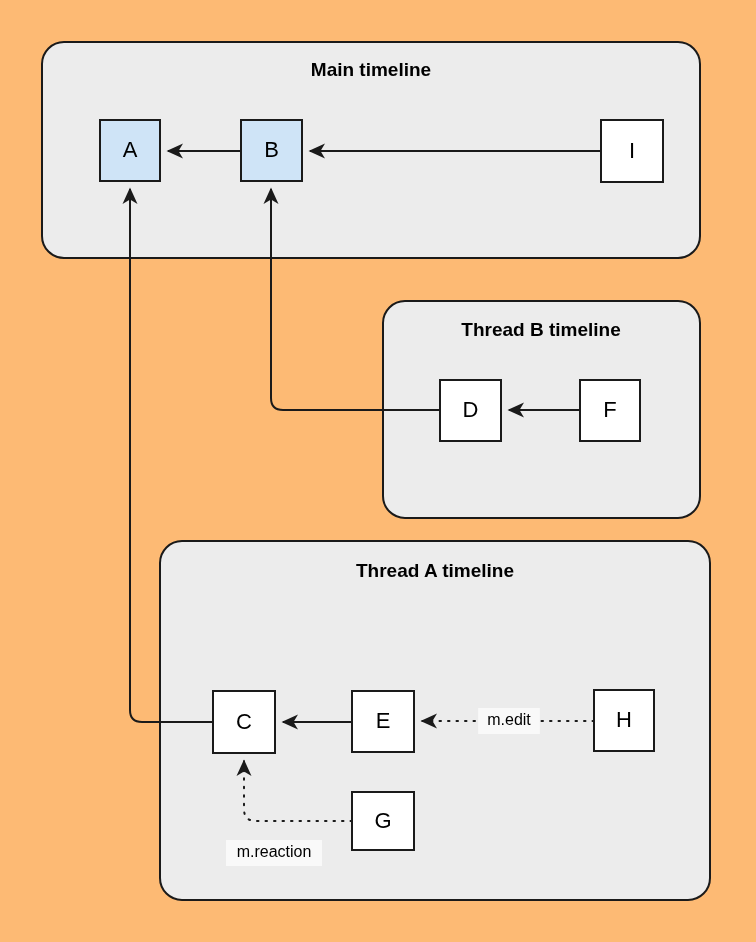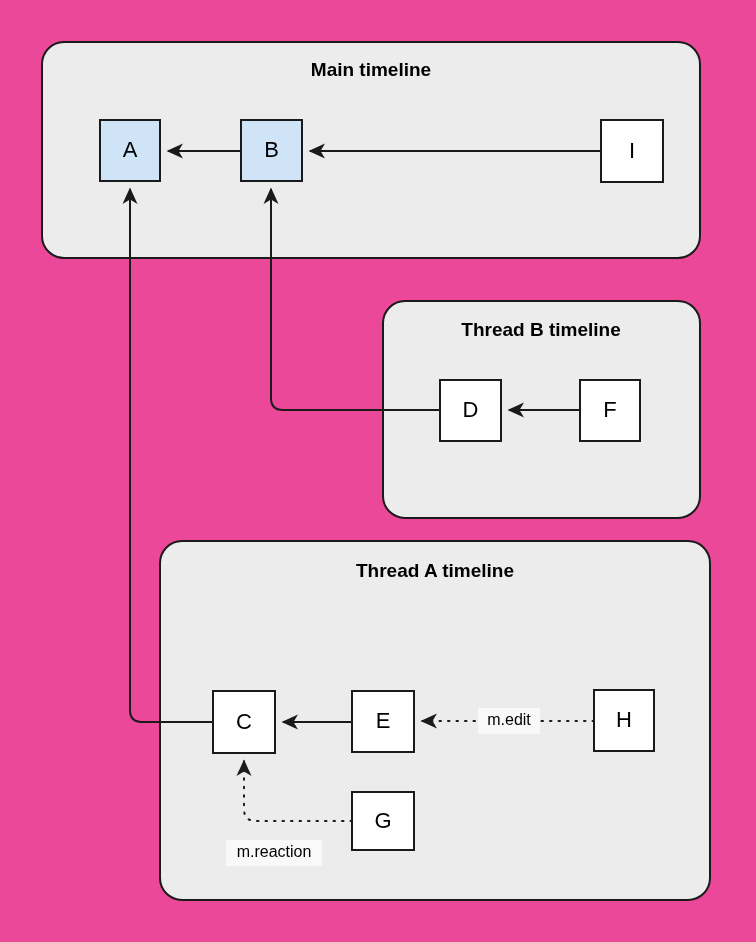--- a/index.html
+++ b/index.html
@@ -7,21 +7,21 @@
     padding: 0;
     background: #ffffff;
   }
   body {
     font-family: "Liberation Sans", sans-serif;
   }
   #canvas {
     position: relative;
     width: 756px;
     height: 942px;
-    background: #ec4899;
+    background: #fdba74;
     overflow: hidden;
   }
   #diagram-svg {
     position: absolute;
     left: 0;
     top: 0;
     width: 756px;
     height: 942px;
   }
   .group-title {

